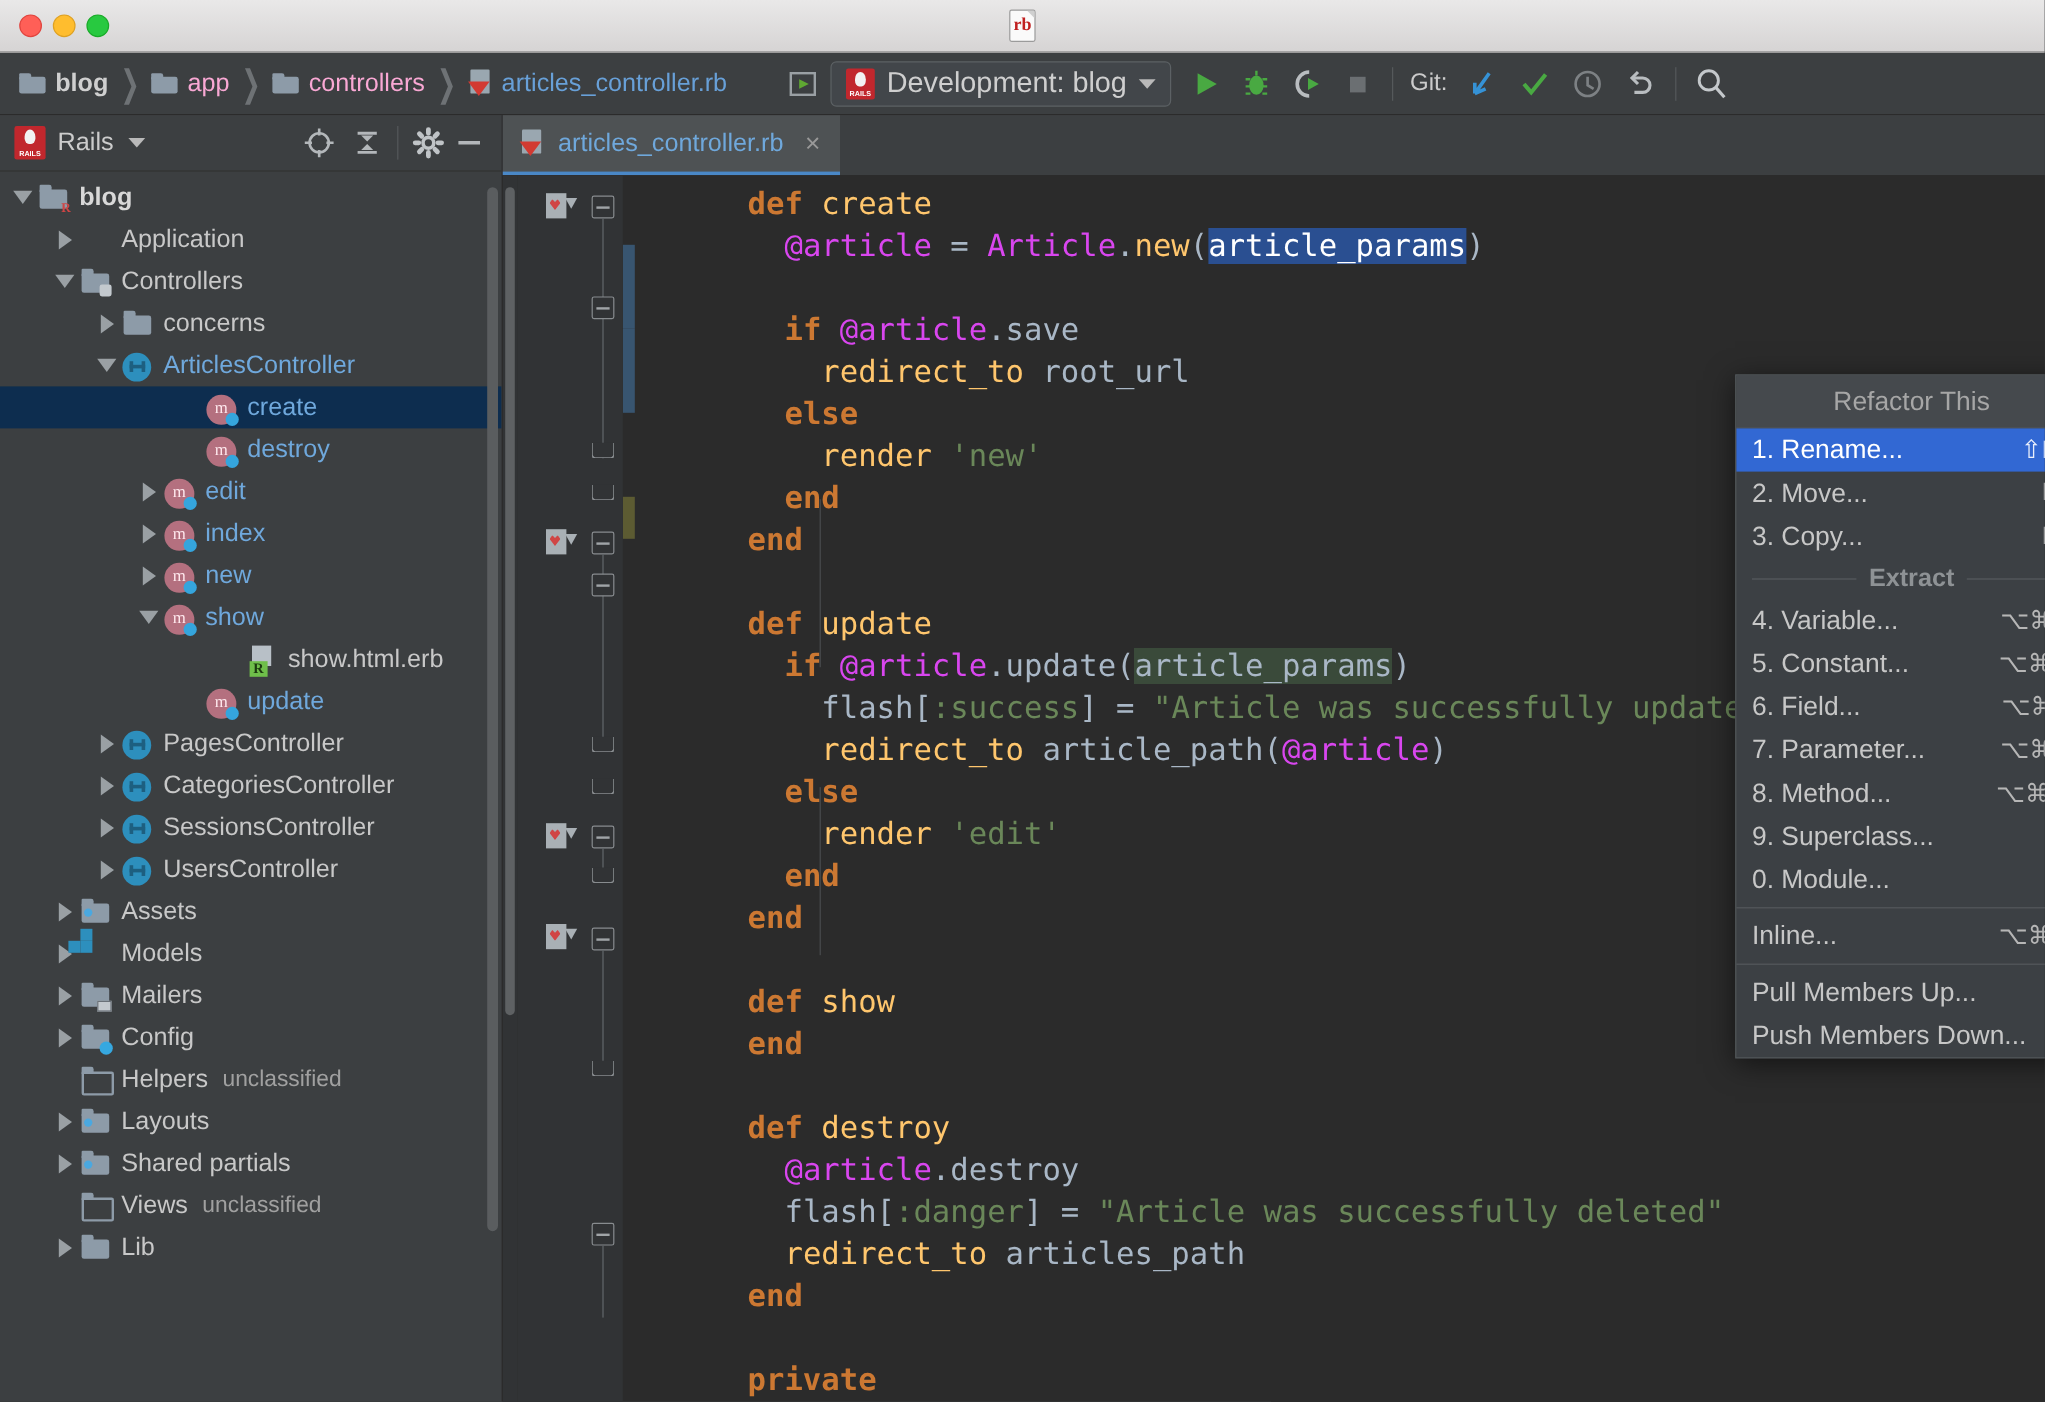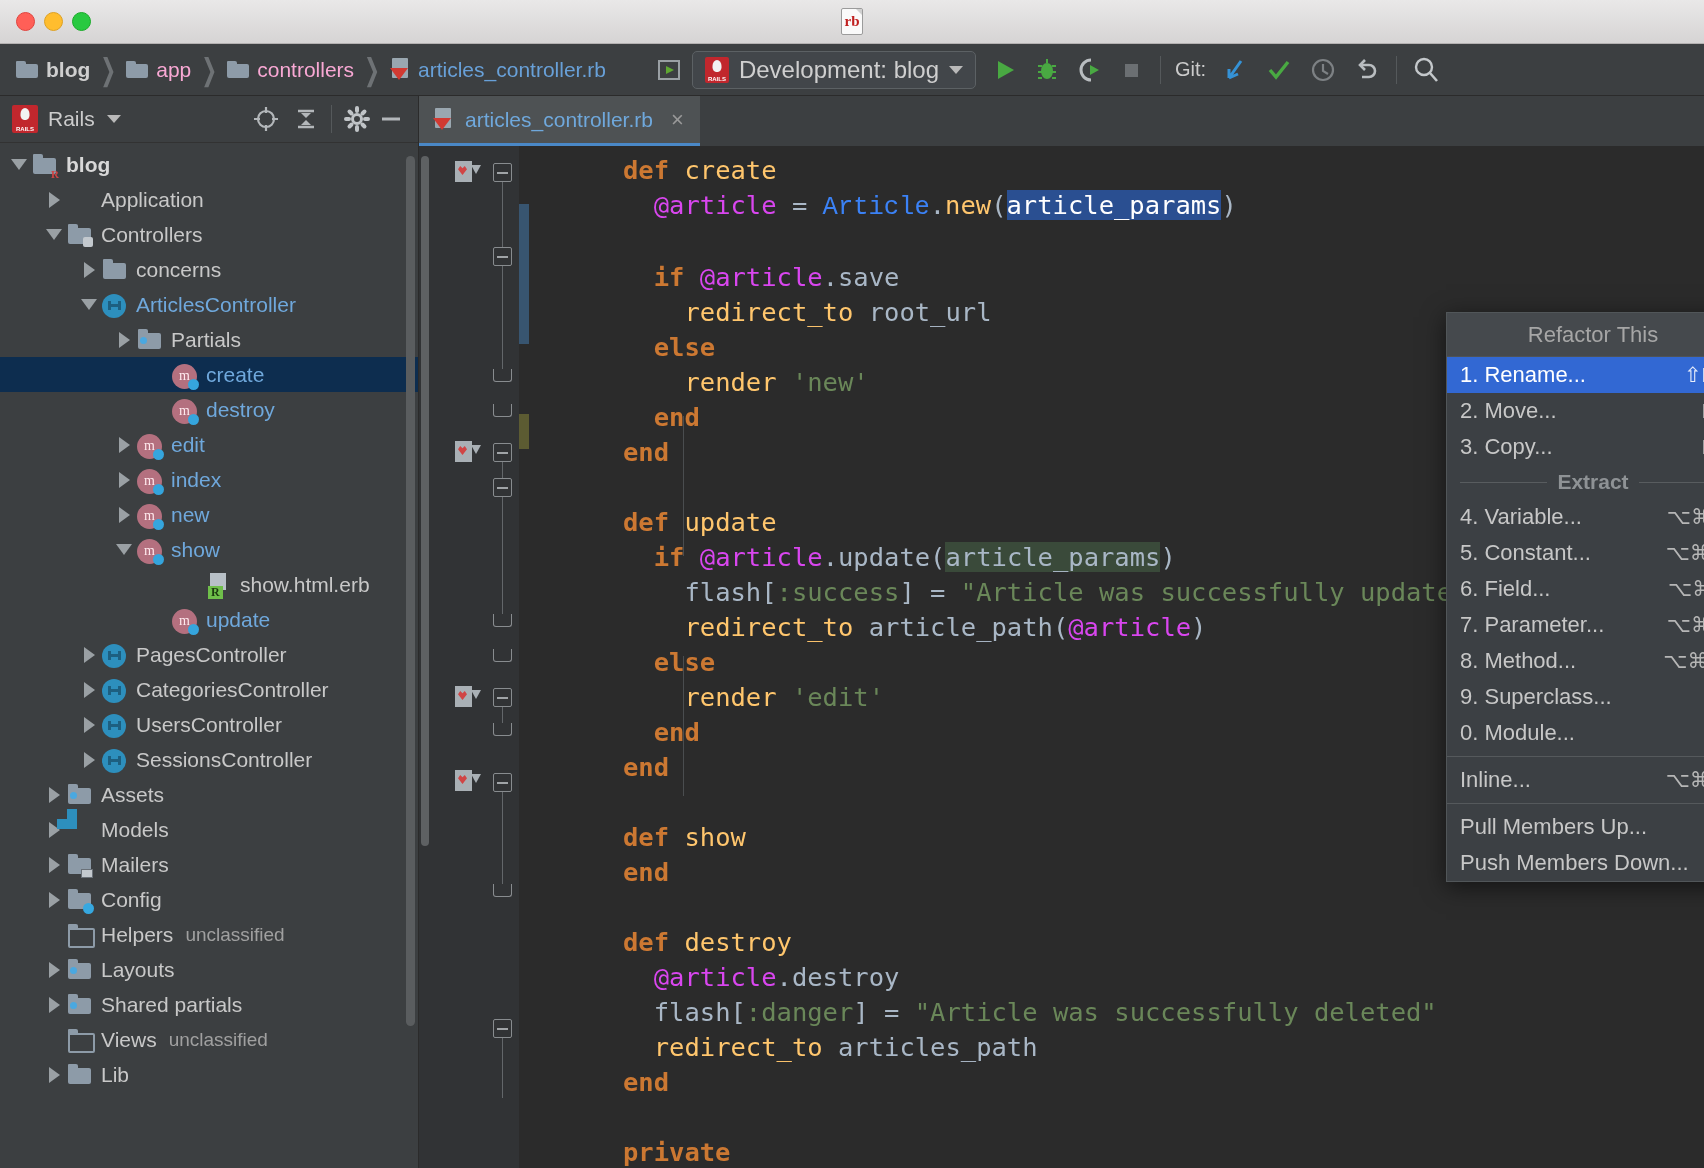--- a/index.html
+++ b/index.html
@@ -213,21 +213,21 @@
 
   pre.code {
     font-family:"DejaVu Sans Mono", monospace;
     font-size: 25.5px; line-height: 35px;
     color:#a9b7c6; margin:0; padding: 7px 0 0 104px;
     white-space: pre;
   }
   .k  { color:#cc7832; font-weight:bold; }   
   .mn { color:#ffc66d; }                      
   .iv { color:#d946ef; }                      
-  .cn { color:#3b82f6;font-family:Liberation Mono, monospace; }                      
+  .cn { color:#d946ef; }                      
   .me { color:#ffc66d; }                      
   .st { color:#6a8759; }                      
   .sym{ color:#6a8759; }
   .id { color:#a9b7c6; }
   .hl-sel { background:#2a4f91; color:#ffffff; }
   .hl-usage { background:#3a4a3a; }
   .sy { color:#a9b7c6;text-align:center; }
 
   .gutter-mark {
     position:absolute; left:24px; width:26px; height:26px;
@@ -466,30 +466,20 @@
         <div class="node">
           <span style="width:76px;flex:none"></span>
           <span class="arrow open">
             <i></i>
           </span>
           <span class="ic">
             <span class="ic-ctrl"></span>
           </span>
           <span class="node-label blue">ArticlesController</span>
         </div>
-        <div class="node">
-          <span style="width:111px;flex:none"></span>
-          <span class="arrow">
-            <i></i>
-          </span>
-          <span class="ic ic-folder">
-            <span class="badge-dot"></span>
-          </span>
-          <span class="node-label">Partials</span>
-        </div>
         <div class="node sel">
           <span style="width:146px;flex:none"></span>
           <span class="arrow"></span>
           <span class="ic">
             <span class="ic-method">m</span>
           </span>
           <span class="node-label blue">create</span>
         </div>
         <div class="node">
           <span style="width:146px;flex:none"></span>
@@ -576,31 +566,31 @@
           <span class="node-label">CategoriesController</span>
         </div>
         <div class="node">
           <span style="width:76px;flex:none"></span>
           <span class="arrow">
             <i></i>
           </span>
           <span class="ic">
             <span class="ic-ctrl"></span>
           </span>
+          <span class="node-label">SessionsController</span>
+        </div>
+        <div class="node">
+          <span style="width:76px;flex:none"></span>
+          <span class="arrow">
+            <i></i>
+          </span>
+          <span class="ic">
+            <span class="ic-ctrl"></span>
+          </span>
           <span class="node-label">UsersController</span>
-        </div>
-        <div class="node">
-          <span style="width:76px;flex:none"></span>
-          <span class="arrow">
-            <i></i>
-          </span>
-          <span class="ic">
-            <span class="ic-ctrl"></span>
-          </span>
-          <span class="node-label">SessionsController</span>
         </div>
         <div class="node">
           <span style="width:41px;flex:none"></span>
           <span class="arrow">
             <i></i>
           </span>
           <span class="ic ic-folder">
             <span class="badge-dot"></span>
           </span>
           <span class="node-label">Assets</span>

